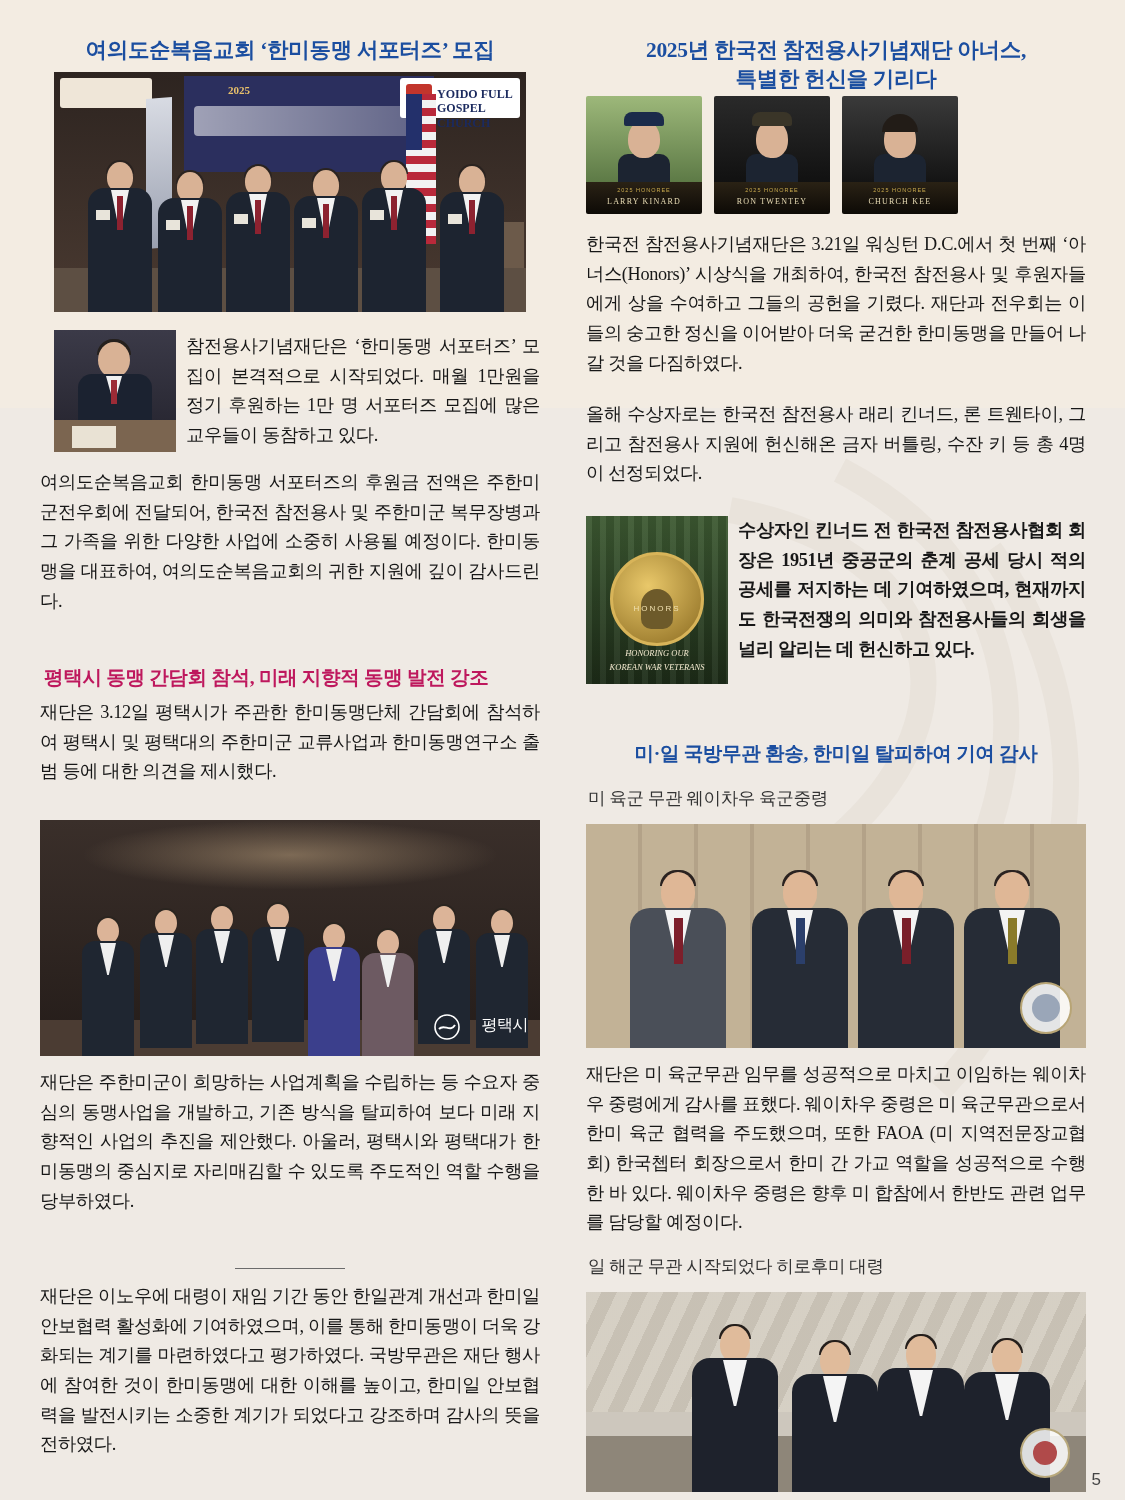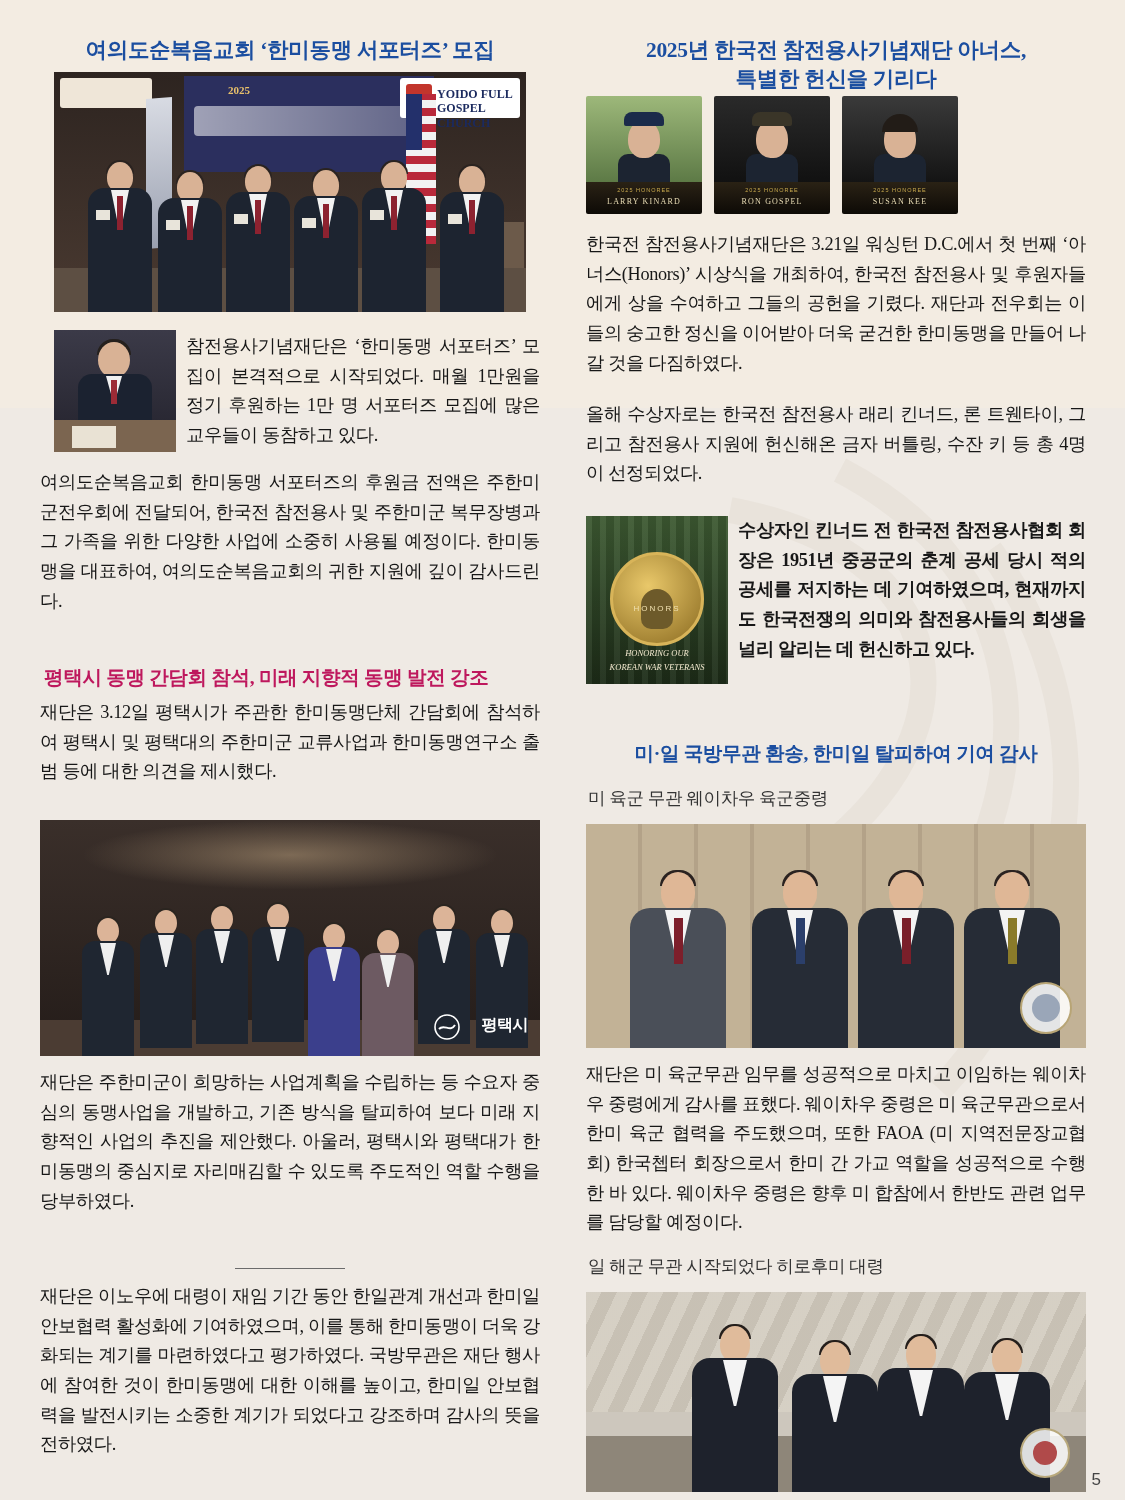--- a/index.html
+++ b/index.html
@@ -128,21 +128,21 @@
   .p3 .light { position:absolute; left:40px; top:0; width:420px; height:70px;
         background:radial-gradient(ellipse at center, rgba(255,220,170,.35), rgba(0,0,0,0) 70%);}
   .p3 .floor { position:absolute; left:0; bottom:0; width:100%; height:36px; background:#4b3c33;}
   .p3 .person { position:absolute; bottom:0; width:52px; height:138px;}
   .p3 .person .head { position:absolute; left:50%; top:0; margin-left:-11px; width:22px; height:26px; background:#dcb498; border-radius:50%;}
   .p3 .person .hair { position:absolute; left:50%; top:-2px; margin-left:-12px; width:24px; height:12px; background:#2b2520; border-radius:12px 12px 0 0;}
   .p3 .person .body { position:absolute; left:0; top:23px; width:52px; height:115px; background:#1f2631; border-radius:13px 13px 0 0;}
   .p3 .person .shirt { position:absolute; left:50%; top:25px; margin-left:-8px; width:16px; height:32px; background:#efefef;
         clip-path:polygon(0 0,100% 0,55% 100%,45% 100%);}
   .p3 .fist { position:absolute; left:50%; margin-left:-8px; top:8px; width:16px; height:14px; background:#dcb498; border-radius:5px;}
-  .p3 .wm { position:absolute; right:12px; bottom:20px; font-size:16px; color:#fff; font-weight:bold;
+  .p3 .wm { position:absolute; right:12px; bottom:20px; font-size:16px; color:#fff; font-weight:normal;
         font-family:"Liberation Sans",sans-serif; letter-spacing:-0.5px;}
   .p3 .wm-icon { position:absolute; right:80px; bottom:16px; width:26px; height:26px; }
 
   
   .honorees { position:absolute; left:0; top:96px; width:500px; height:118px; display:flex; gap:12px;}
   .hcard { width:116px; height:118px; position:relative; overflow:hidden; border-radius:2px;}
   .hcard .pic { position:absolute; left:0; top:0; width:116px; height:86px; }
   .hcard .band { position:absolute; left:0; bottom:0; width:116px; height:32px;
       background:linear-gradient(#2a2215,#0d0a06); }
   .hcard .band .t1 { position:absolute; left:0; top:5px; width:100%; text-align:center;
@@ -417,32 +417,32 @@
         </div>
       </div>
       <div class="hcard hc2">
         <div class="pic">
             <div class="torso"></div>
             <div class="face"></div>
             <div class="cap" style="background:#3a3528;"></div>
           </div>
         <div class="band">
           <div class="t1">2025 HONOREE</div>
-          <div class="t2">RON GOSPEL</div>
+          <div class="t2">RON TWENTEY</div>
         </div>
       </div>
       <div class="hcard hc4">
         <div class="pic">
             <div class="torso"></div>
             <div class="face"></div>
             <div class="hairb"></div>
           </div>
         <div class="band">
           <div class="t1">2025 HONOREE</div>
-          <div class="t2">SUSAN KEE</div>
+          <div class="t2">CHURCH KEE</div>
         </div>
       </div>
     </div>
 
     <p class="body" style="position:absolute; left:0; top:230px; width:500px;">한국전 참전용사기념재단은 3.21일 워싱턴 D.C.에서 첫 번째 ‘아너스(Honors)’ 시상식을 개최하여, 한국전 참전용사 및 후원자들에게 상을 수여하고 그들의 공헌을 기렸다. 재단과 전우회는 이들의 숭고한 정신을 이어받아 더욱 굳건한 한미동맹을 만들어 나갈 것을 다짐하였다.</p>
 
     <p class="body" style="position:absolute; left:0; top:400px; width:500px;">올해 수상자로는 한국전 참전용사 래리 킨너드, 론 트웬타이, 그리고 참전용사 지원에 헌신해온 금자 버틀링, 수잔 키 등 총 4명이 선정되었다.</p>
 
     <div class="photo p4">
       <div class="bg"></div>

